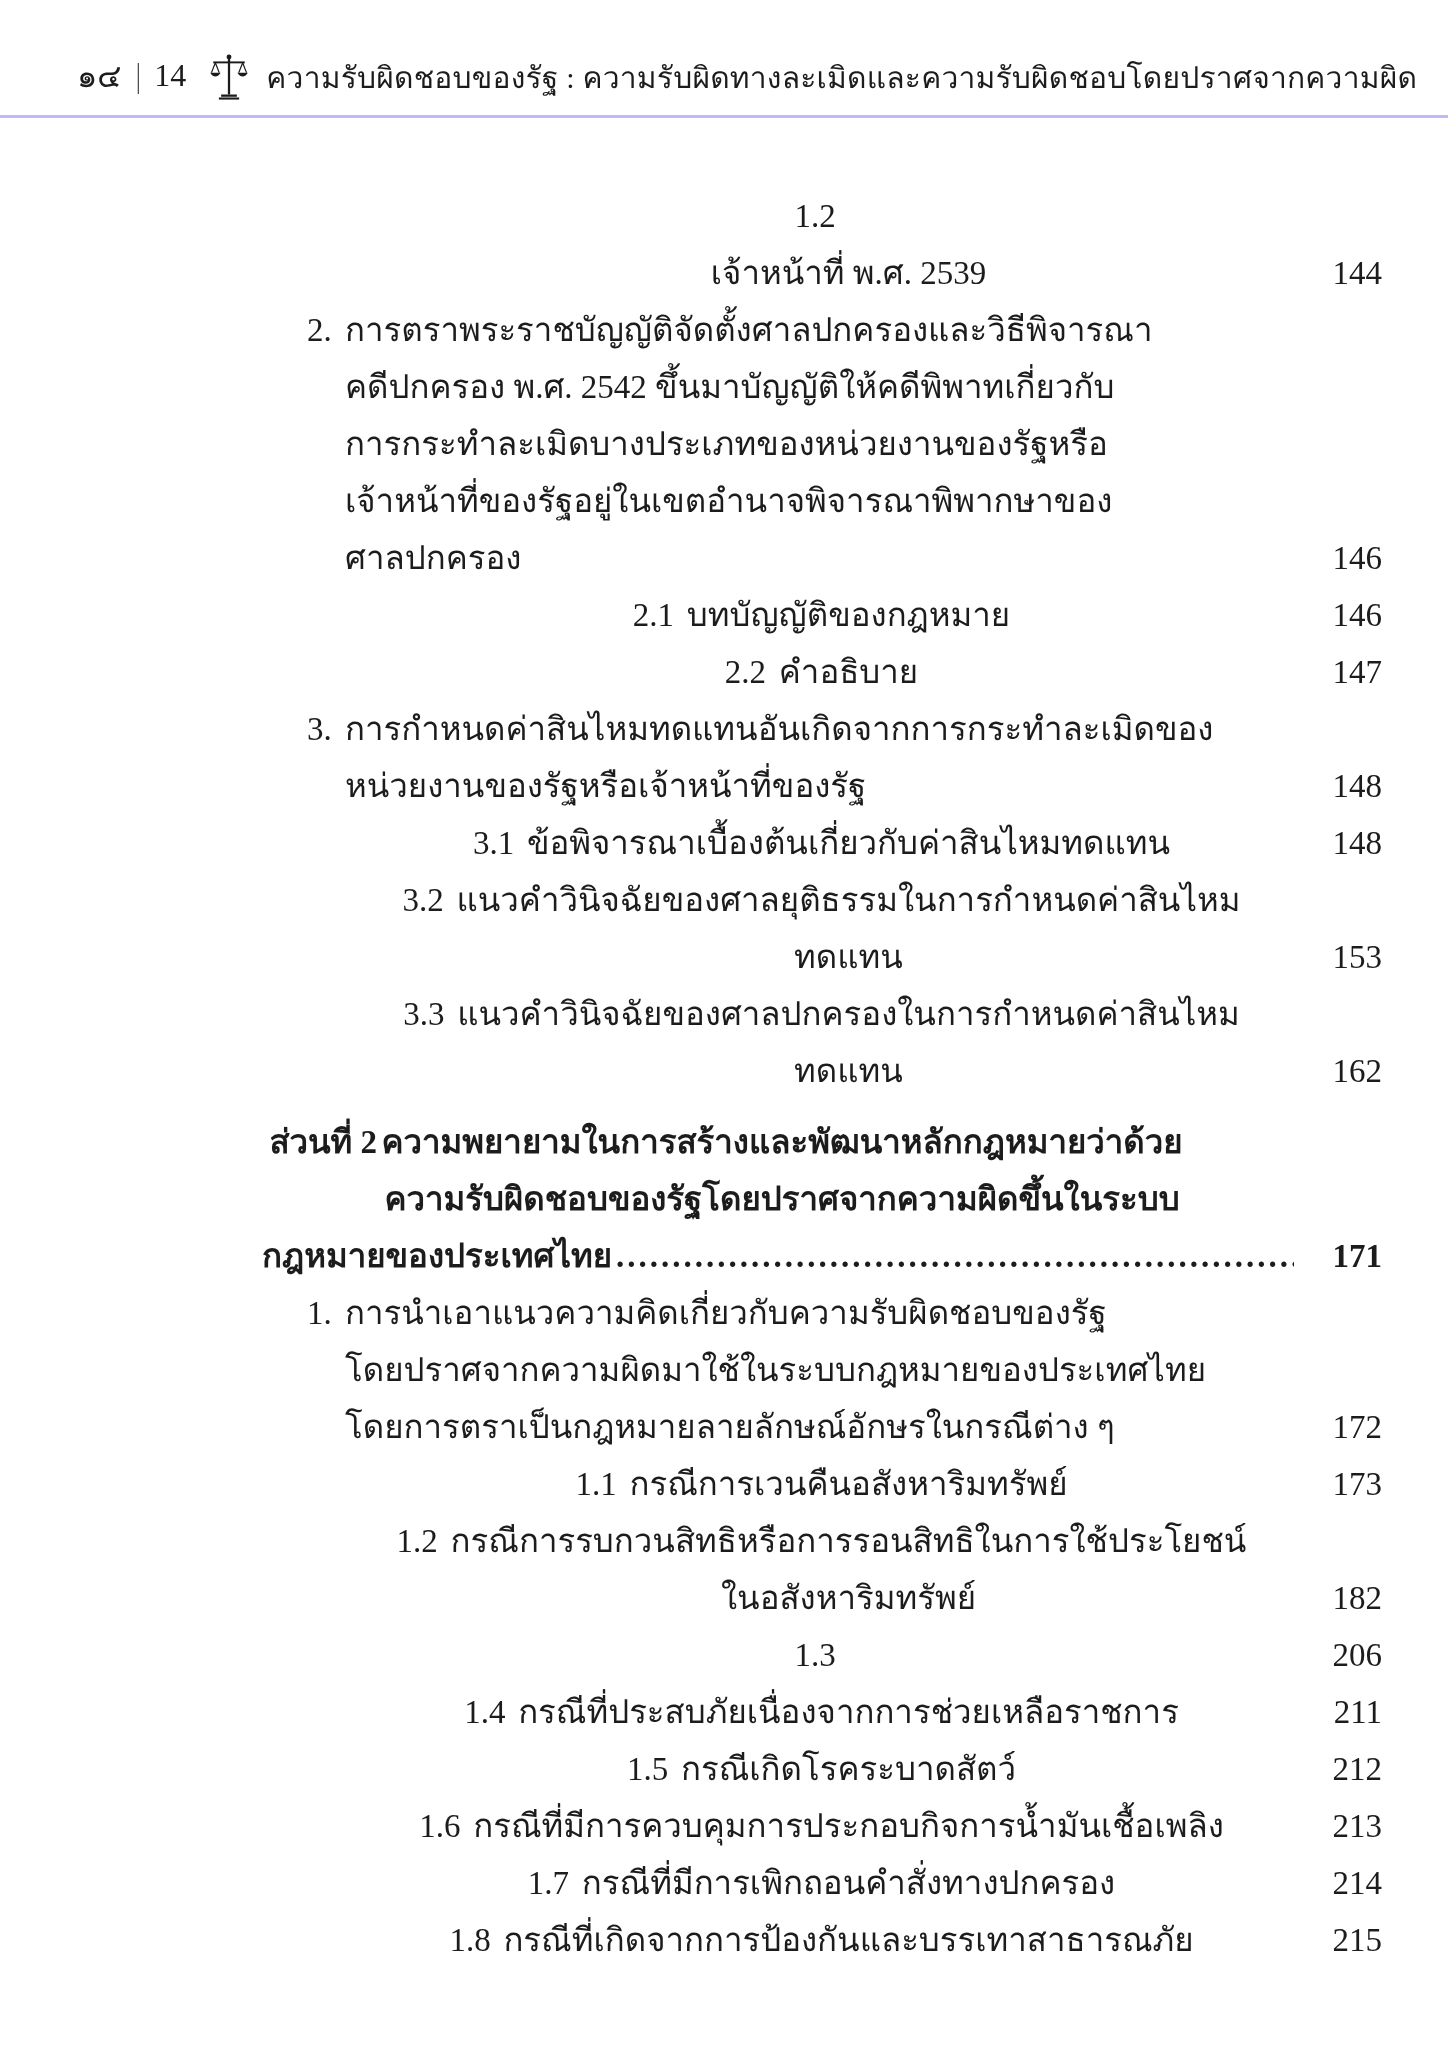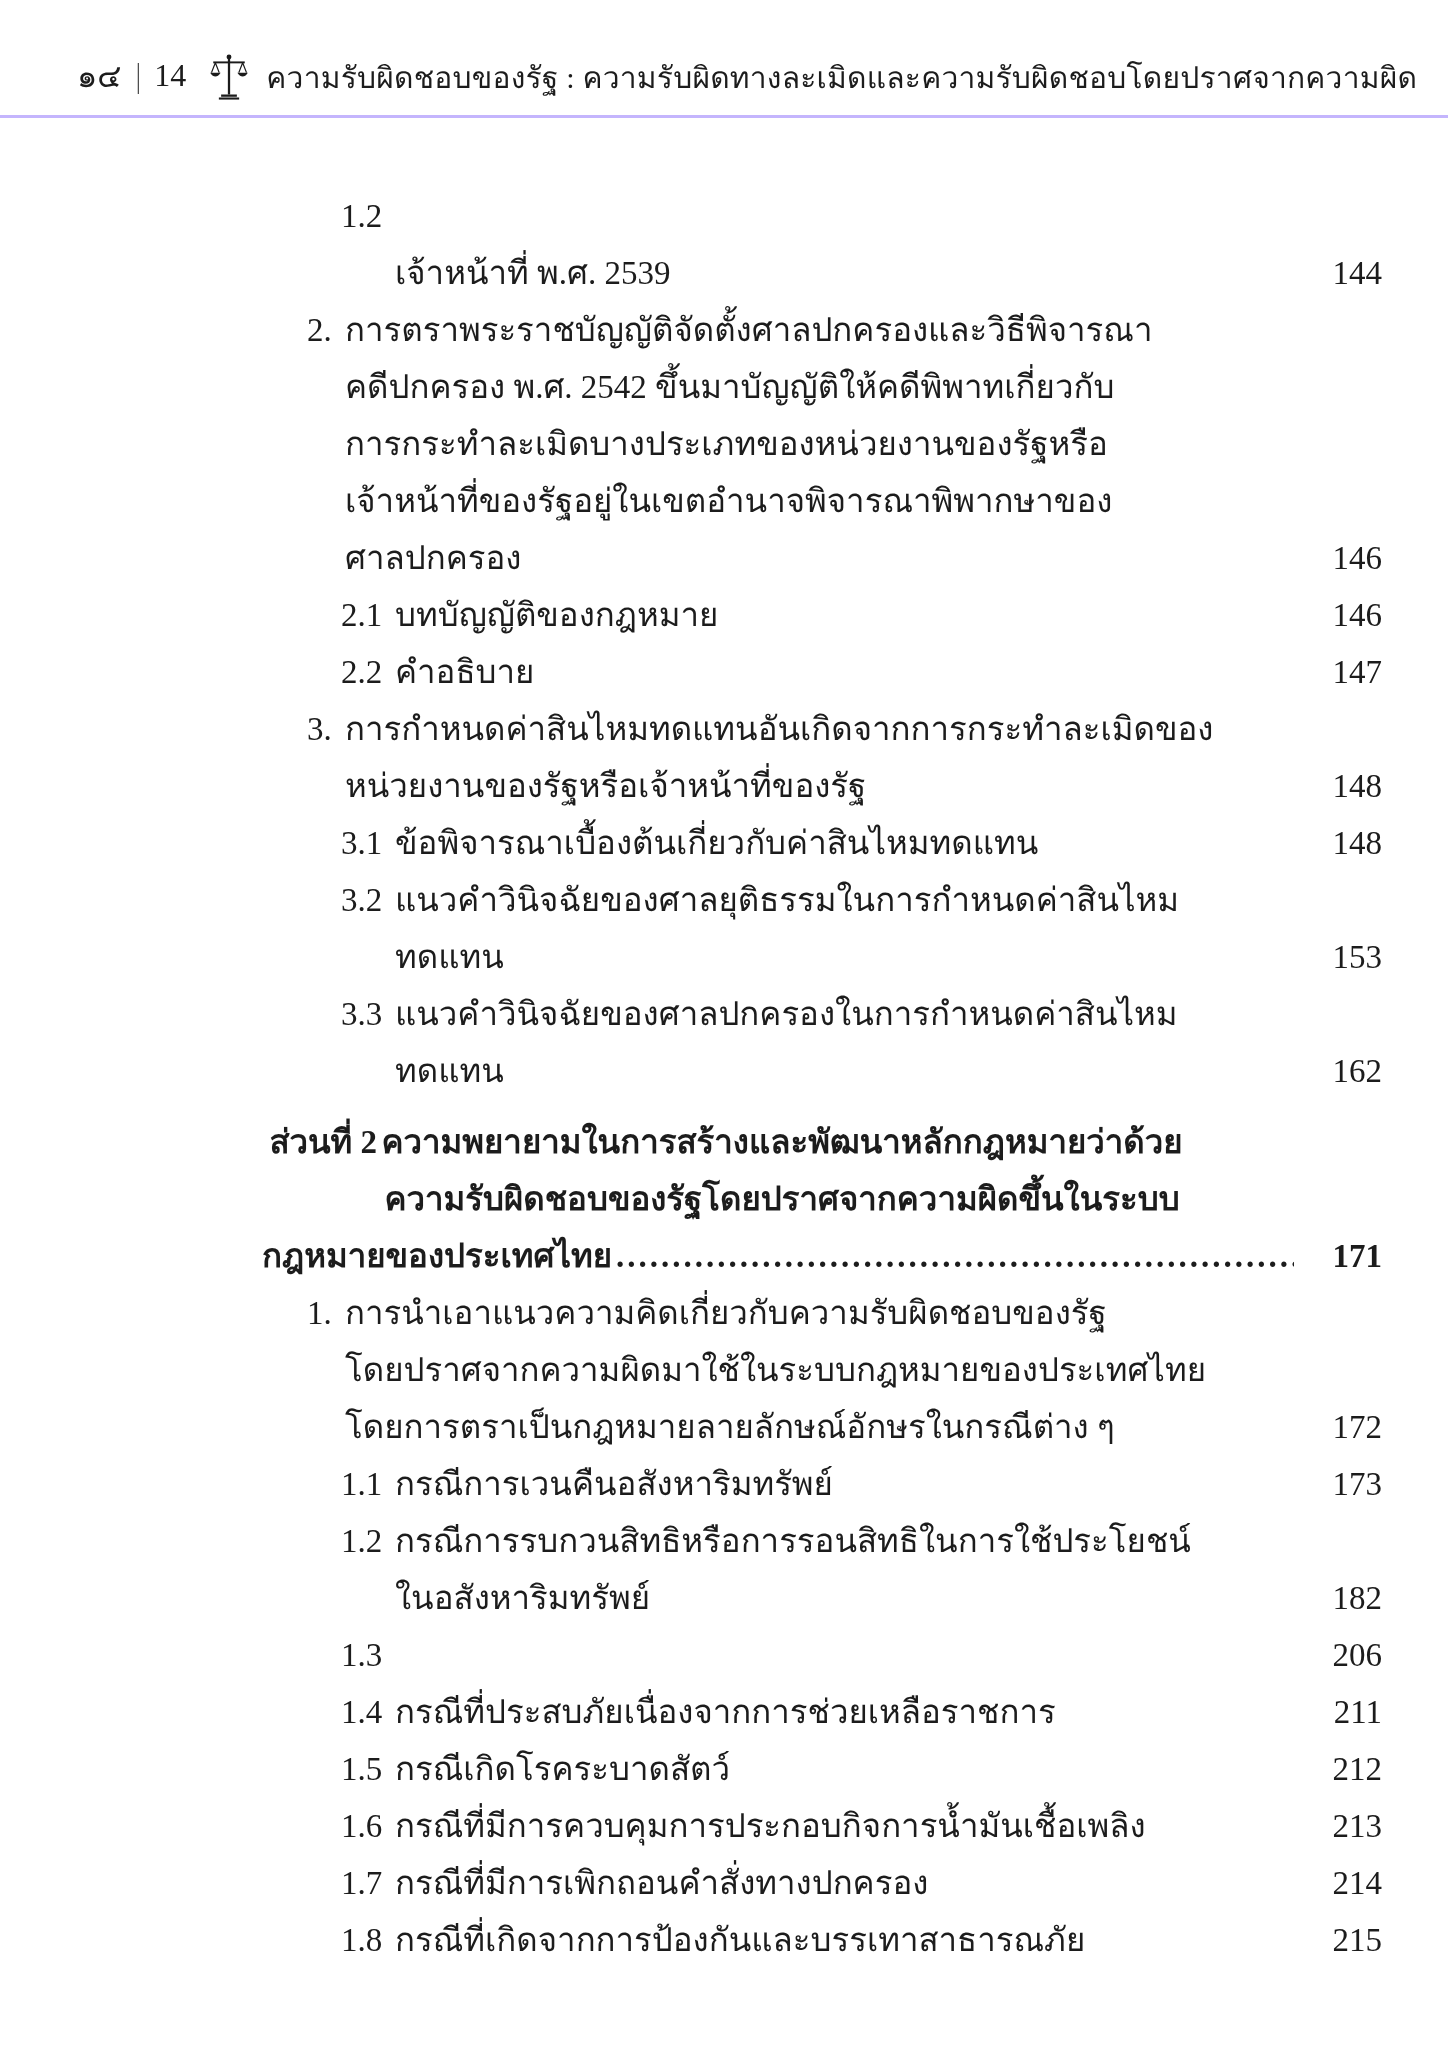--- a/index.html
+++ b/index.html
@@ -22,21 +22,21 @@
   .running-title{font-size:30px;letter-spacing:.2px;white-space:nowrap;}
   
   #toc{margin:70px 0 0 150px;width:1232px;font-size:33px;}
   .toc-line{display:flex;line-height:57px;}
   .toc-text{flex:1;display:flex;align-items:baseline;white-space:nowrap;overflow:hidden;}
   .toc-page{flex:none;width:80px;text-align:right;}
   .num{flex:none;display:inline-block;}
   
   .lvl-main{padding-left:157px;}   .lvl-main .num{width:38px;}
   .lvl-main.cont{padding-left:195px;}
-  .lvl-sub{padding-left:191px;}    .lvl-sub .num{width:54px;}
+  .lvl-sub{padding-left:191px;justify-content:center;}    .lvl-sub .num{width:54px;}
   .lvl-sub.cont{padding-left:245px;}
   .lvl-section{padding-left:0;font-weight:700;justify-content:center;} .lvl-section .num{width:112px;}
   .lvl-section.cont{padding-left:112px;}
   .sec-row .toc-page{font-weight:700;}
   .sp-before{margin-top:14px;}
   .leader{
     flex:1;overflow:hidden;white-space:nowrap;
     margin:0 8px 0 4px;font-weight:700;letter-spacing:3px;
   }
   .leader::after{content:"........................................................................................................................................";}

